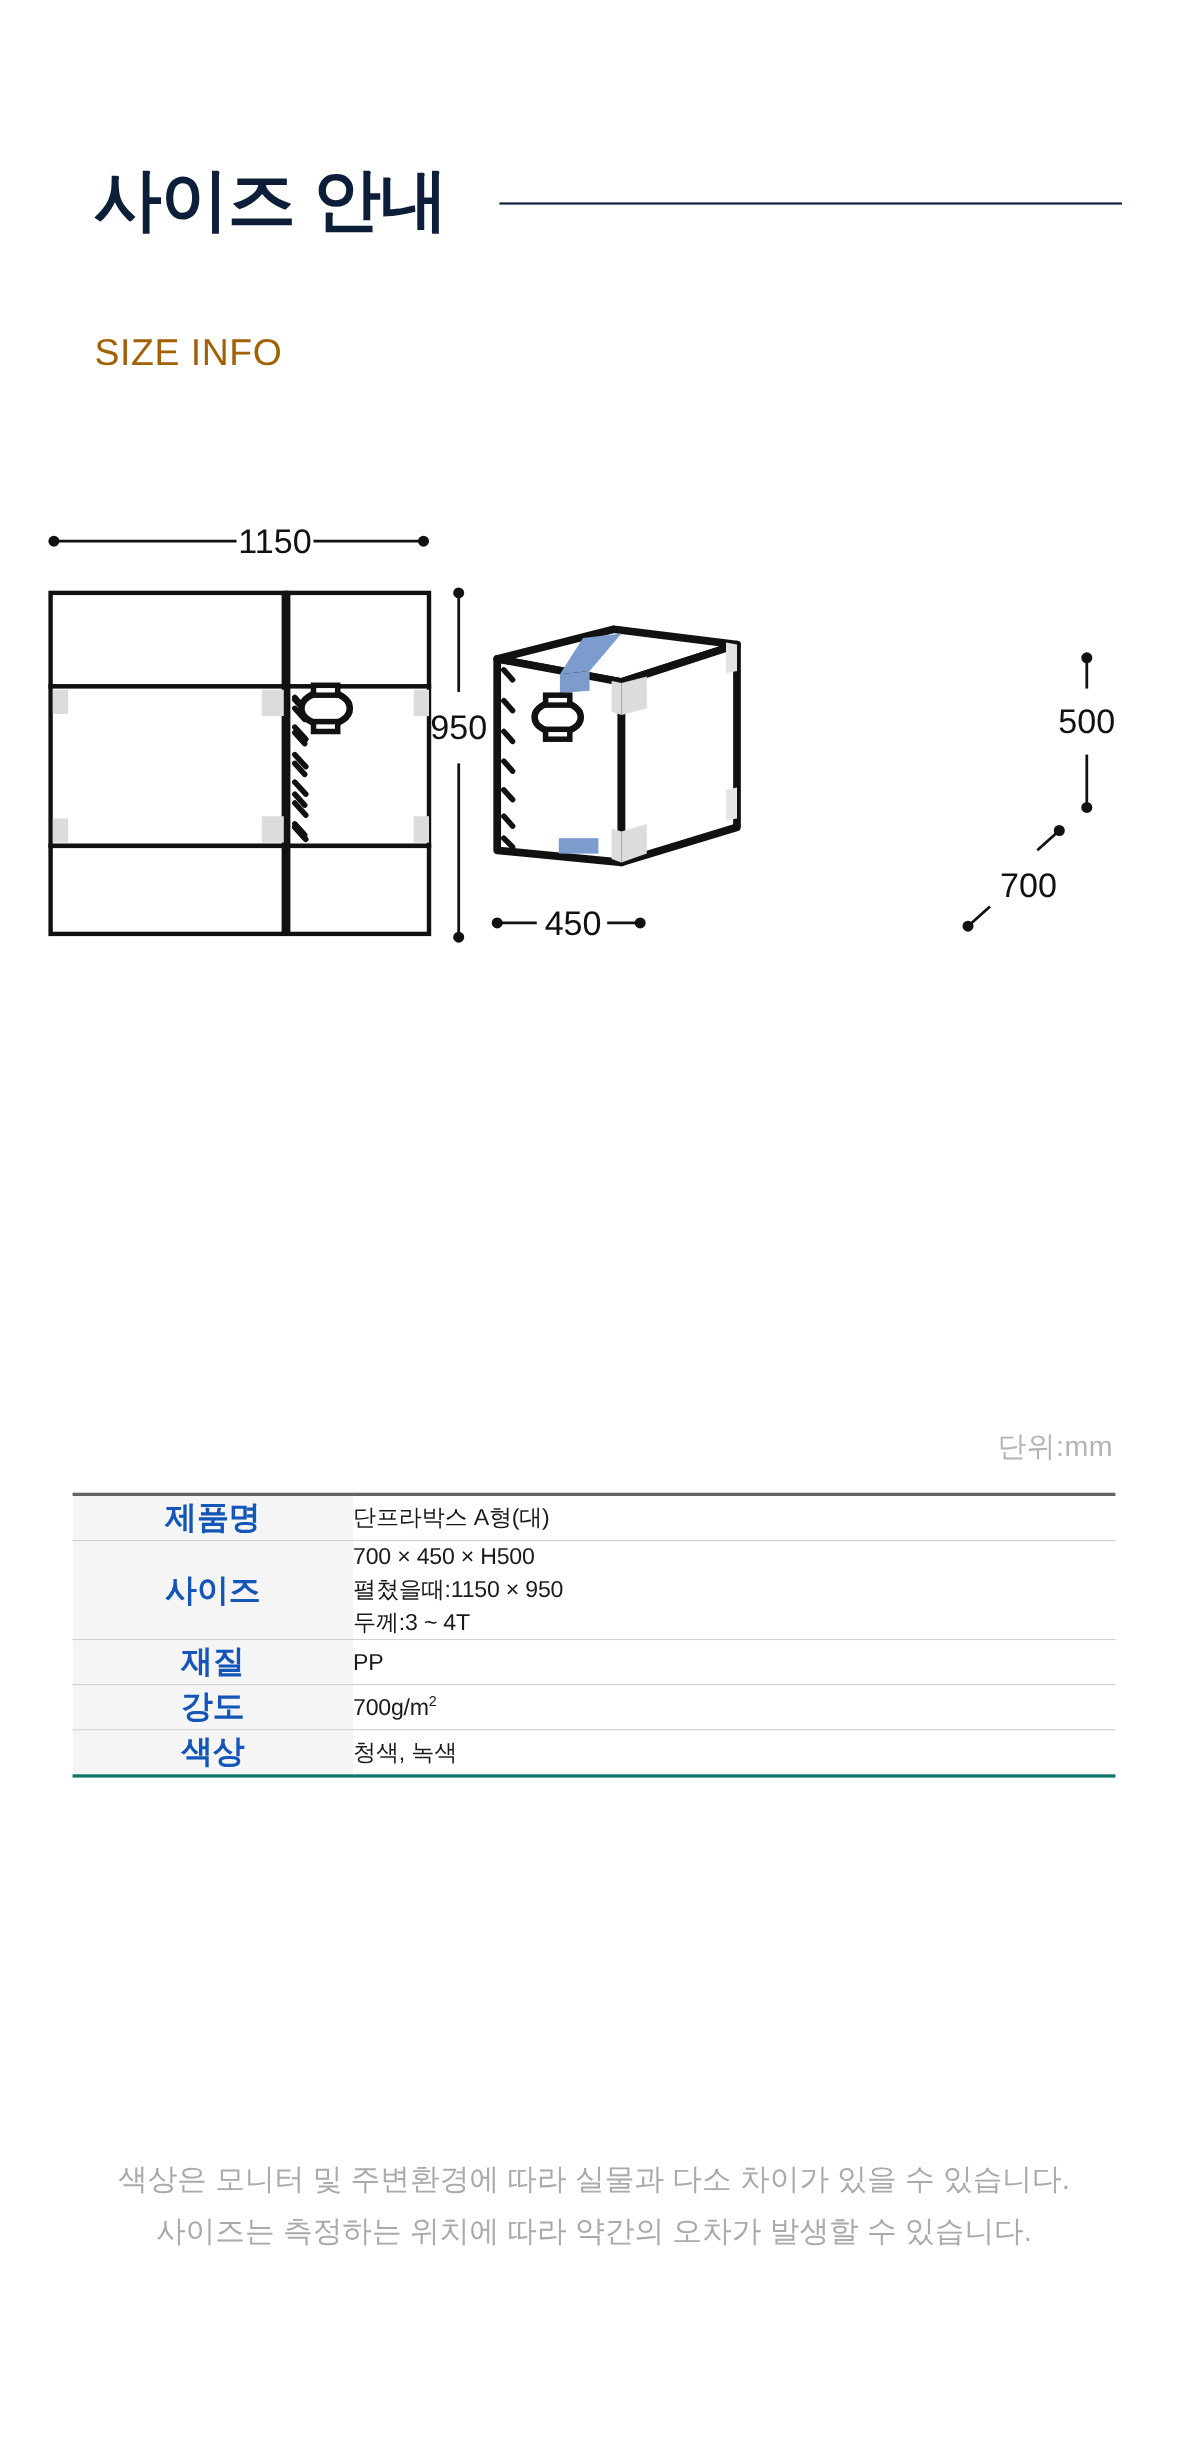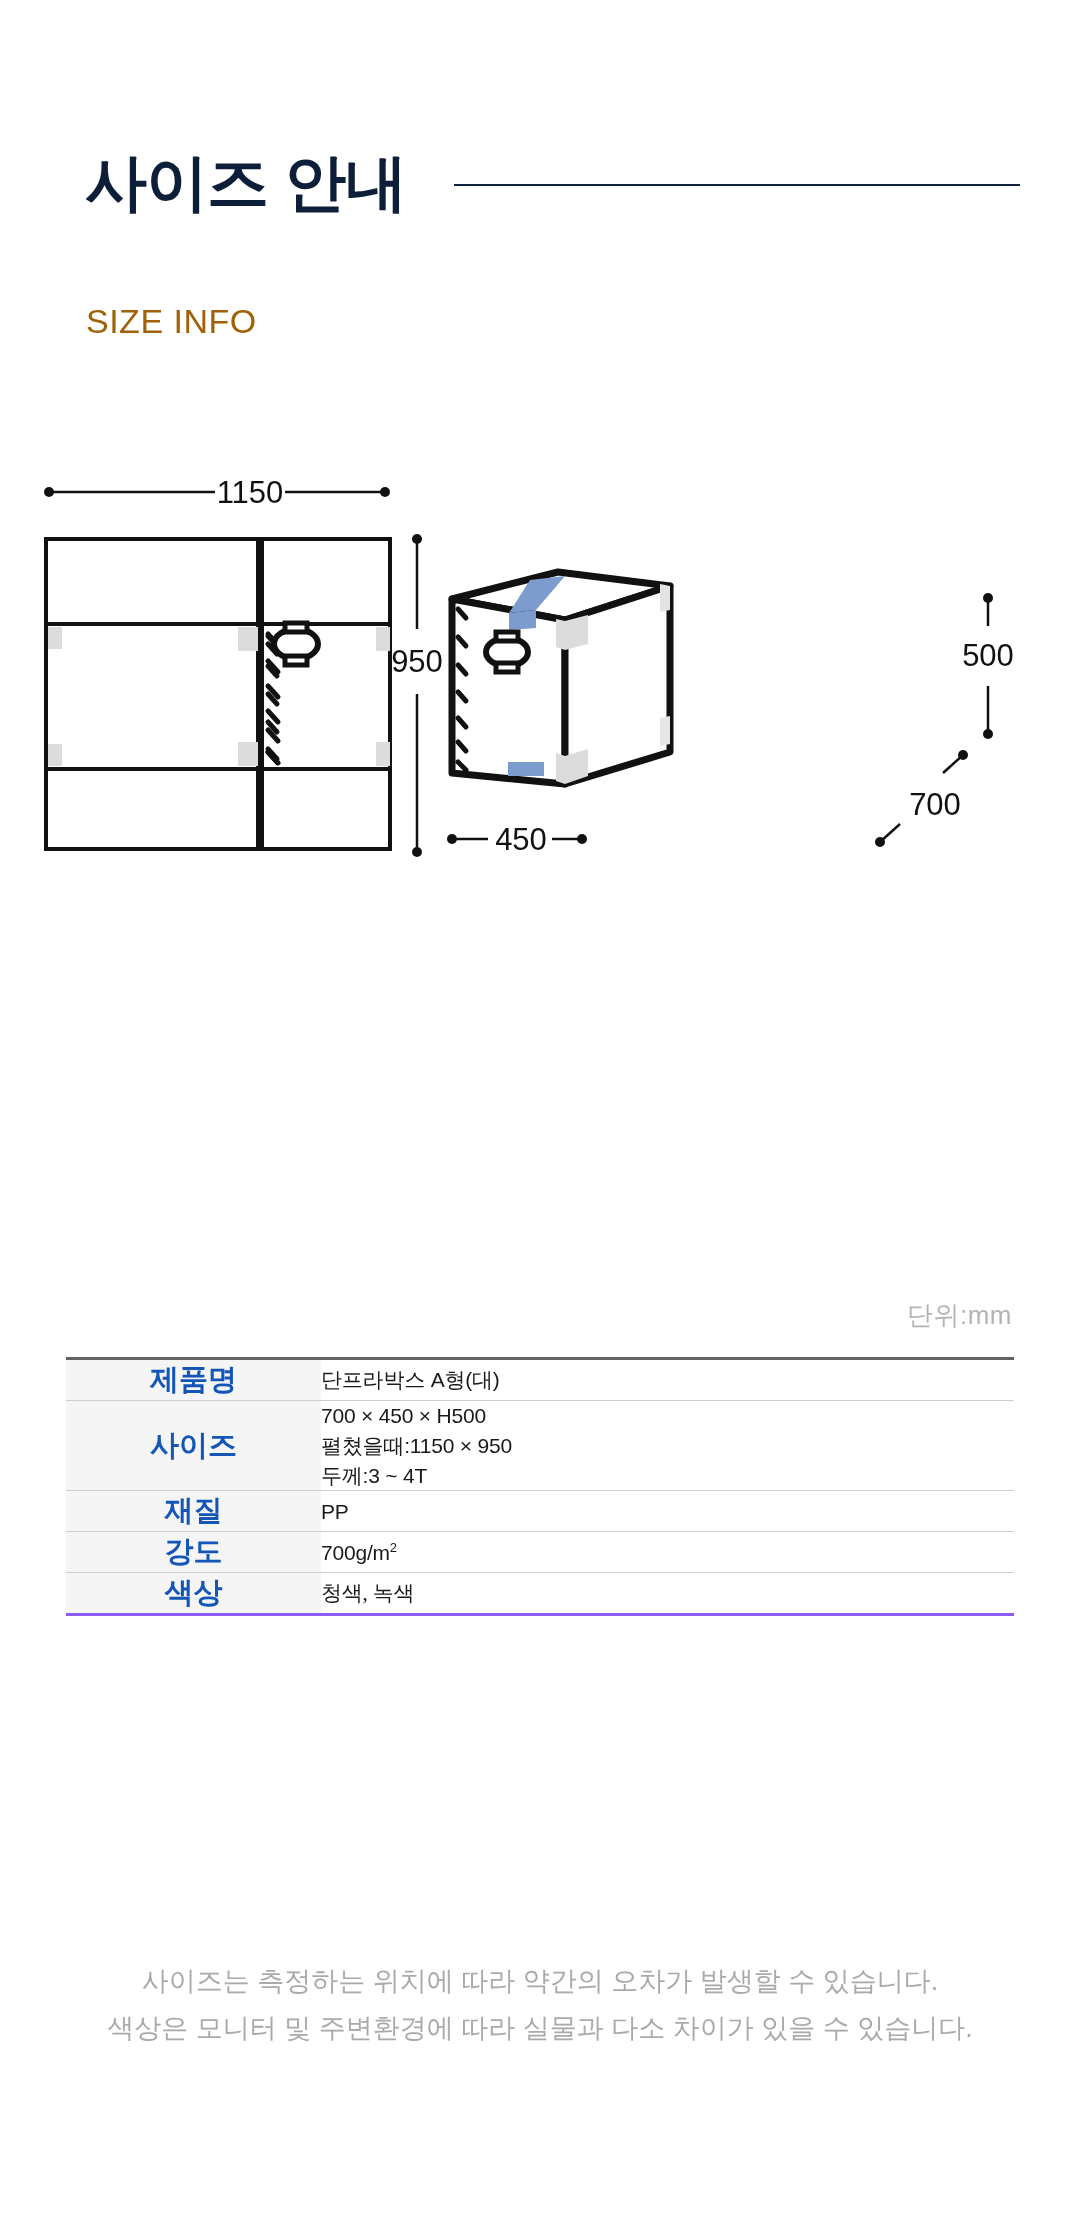--- a/index.html
+++ b/index.html
@@ -77,30 +77,29 @@
   }
 
   
   .spec-table {
     position: absolute;
     left: 66px;
     top: 1357px;
     width: 948px;
     border-collapse: collapse;
     border-top: 3px solid #636363;
-    border-bottom: 3px solid #8b5cf6;
+    border-bottom: 3px solid #0f766e;
   }
   .spec-table td {
     border-bottom: 1px solid #d0d0d0;
     vertical-align: middle;
     padding: 0;
   }
   .spec-table tr:last-child td {
     border-bottom: none;
-    font-family: Liberation Serif, serif;
   }
   .spec-label {
     width: 255px;
     background: #f5f5f5;
     text-align: center;
     font-size: 29px;
     font-weight: bold;
     color: #1356b8;
     padding: 26px 0;
   }
@@ -305,15 +304,15 @@
     <tr>
       <td class="spec-label">색상</td>
       <td class="spec-value">
         <span class="line">청색, 녹색</span>
       </td>
     </tr>
   </tbody>
 </table>
 
 <div class="footnotes">
+  <span class="line">색상은 모니터 및 주변환경에 따라 실물과 다소 차이가 있을 수 있습니다.</span>
   <span class="line">사이즈는 측정하는 위치에 따라 약간의 오차가 발생할 수 있습니다.</span>
-  <span class="line">색상은 모니터 및 주변환경에 따라 실물과 다소 차이가 있을 수 있습니다.</span>
 </div>
 
 </body></html>

